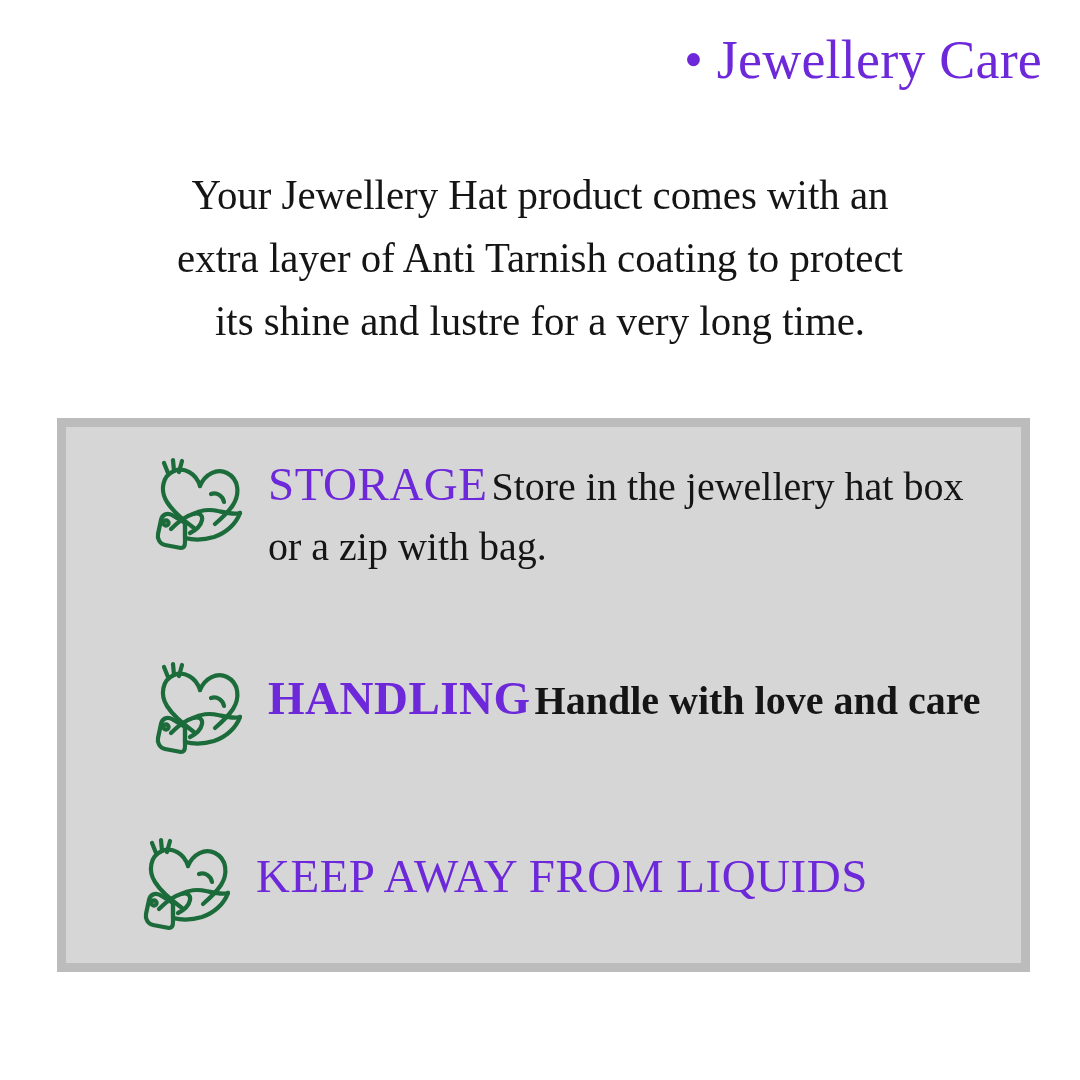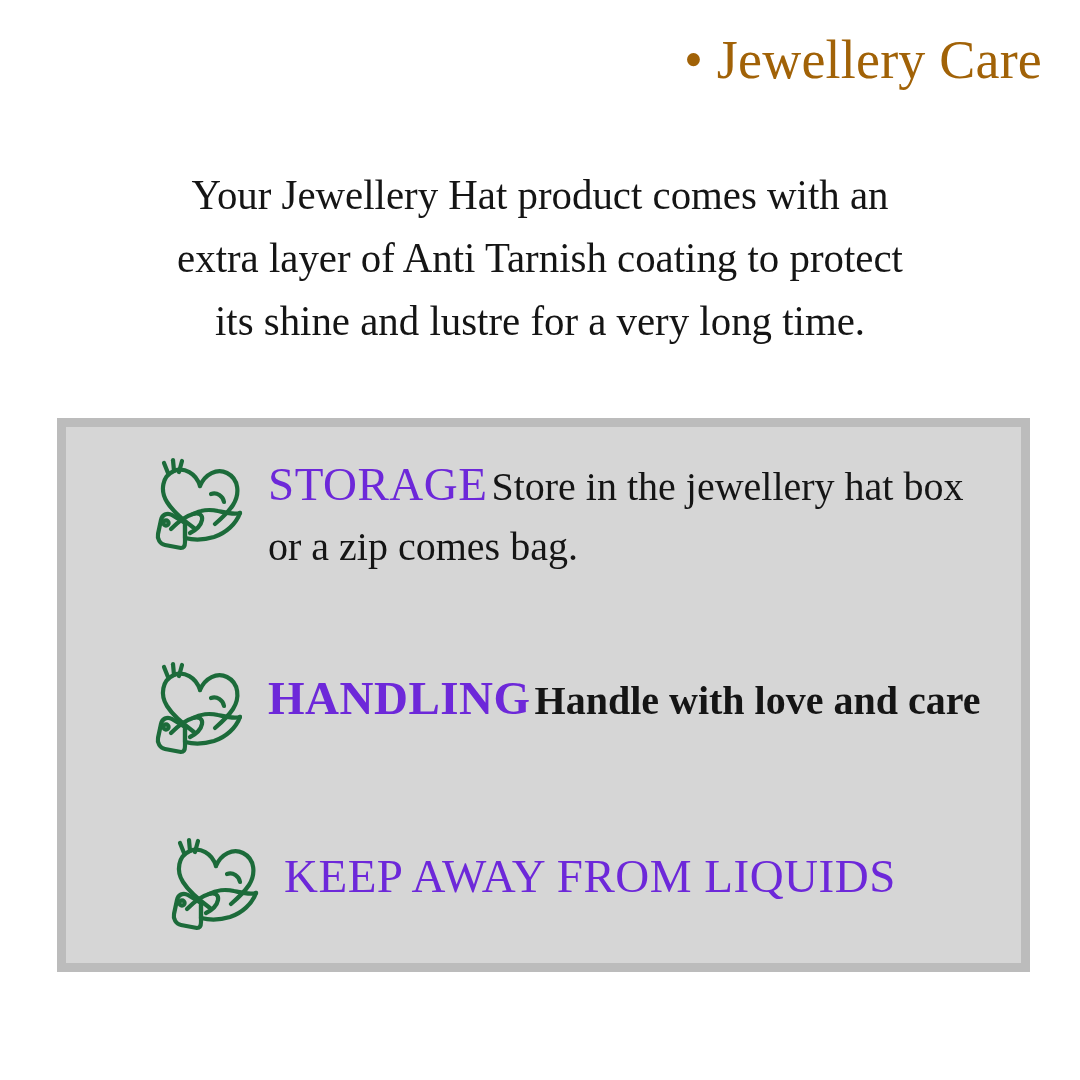--- a/index.html
+++ b/index.html
@@ -18,21 +18,21 @@
   }
 
   
   #page-title {
     position: absolute;
     top: 32px;
     right: 38px;
     font-family: "Liberation Serif", "DejaVu Serif", serif;
     font-size: 54px;
     line-height: 1.05;
-    color: #a16207;
+    color: #6d28d9;
     letter-spacing: 0.2px;
     white-space: nowrap;
     text-align: right;
   }
 
   
   #intro-paragraph {
     position: absolute;
     top: 163px;
     left: 60px;
@@ -59,21 +59,21 @@
     box-sizing: border-box;
   }
 
   .care-row {
     position: absolute;
     display: flex;
     align-items: flex-start;
   }
   .care-row.row-storage  { left: 84px; top: 26px;  }
   .care-row.row-handling { left: 84px; top: 230px; }
-  .care-row.row-liquids  { left: 100px; top: 406px; }
+  .care-row.row-liquids  { left: 72px; top: 406px; }
 
   .care-icon {
     width: 104px;
     height: 104px;
     flex: 0 0 104px;
     margin-right: 14px;
   }
   .care-icon svg { display: block; width: 104px; height: 104px; }
 
   .care-text { padding-top: 4px; }
@@ -131,21 +131,21 @@
           <path d="M90 60 C86 71 76 80 64 84 C54 87 43 87 35 85"></path>
           <path d="M35 85 L35 70"></path>
           <path d="M35 70 L22 62 C17 59 12 62 11 67 L8 81 C7 86 10 91 15 92 L31 95 C34 95 35 92 35 89 Z"></path>
           <circle cx="16" cy="70" r="2.6"></circle>
         </g>
       </svg>
     </span>
     <span class="care-text">
       <span class="care-heading">STORAGE</span>
       <span class="care-desc-line">Store in the jewellery hat box</span>
-      <span class="care-desc-line">or a zip comes bag.</span>
+      <span class="care-desc-line">or a zip with bag.</span>
     </span>
   </div>
 
   <div class="care-row row-handling">
     <span class="care-icon">
       <svg viewBox="0 0 104 104" xmlns="http://www.w3.org/2000/svg">
         <g fill="none" stroke="#1c6b3a" stroke-width="4.2" stroke-linecap="round" stroke-linejoin="round">
           <path d="M14 10 L18 20"></path>
           <path d="M23 7 L24 18"></path>
           <path d="M32 8 L29 19"></path>

